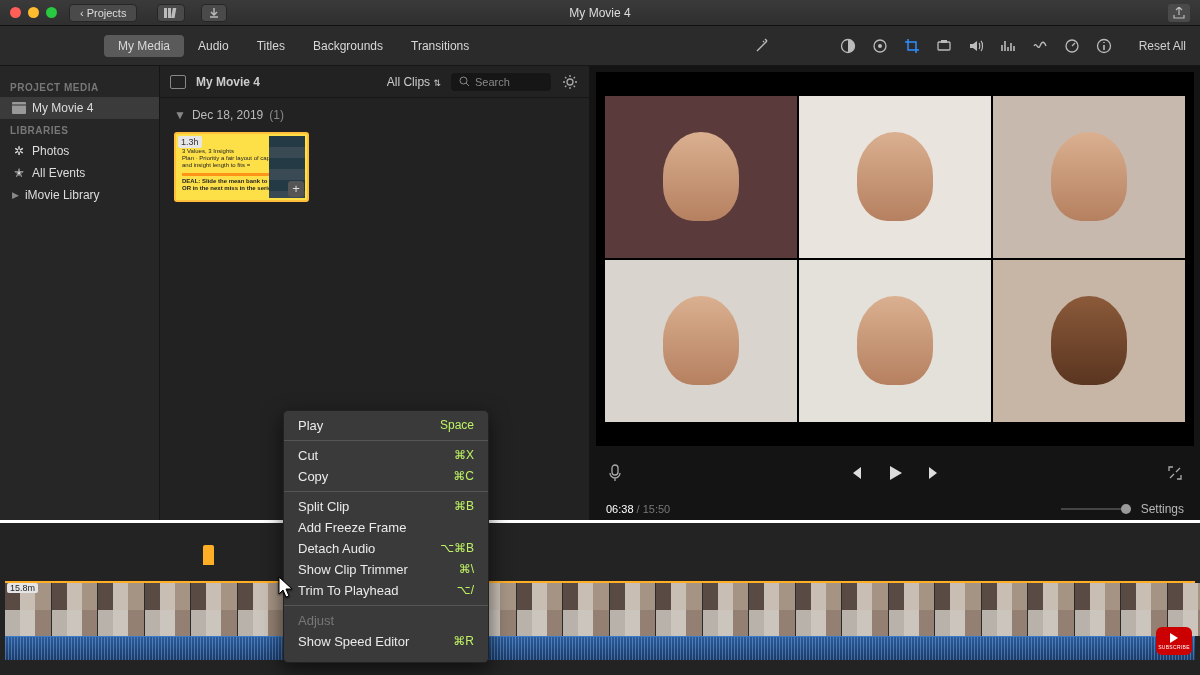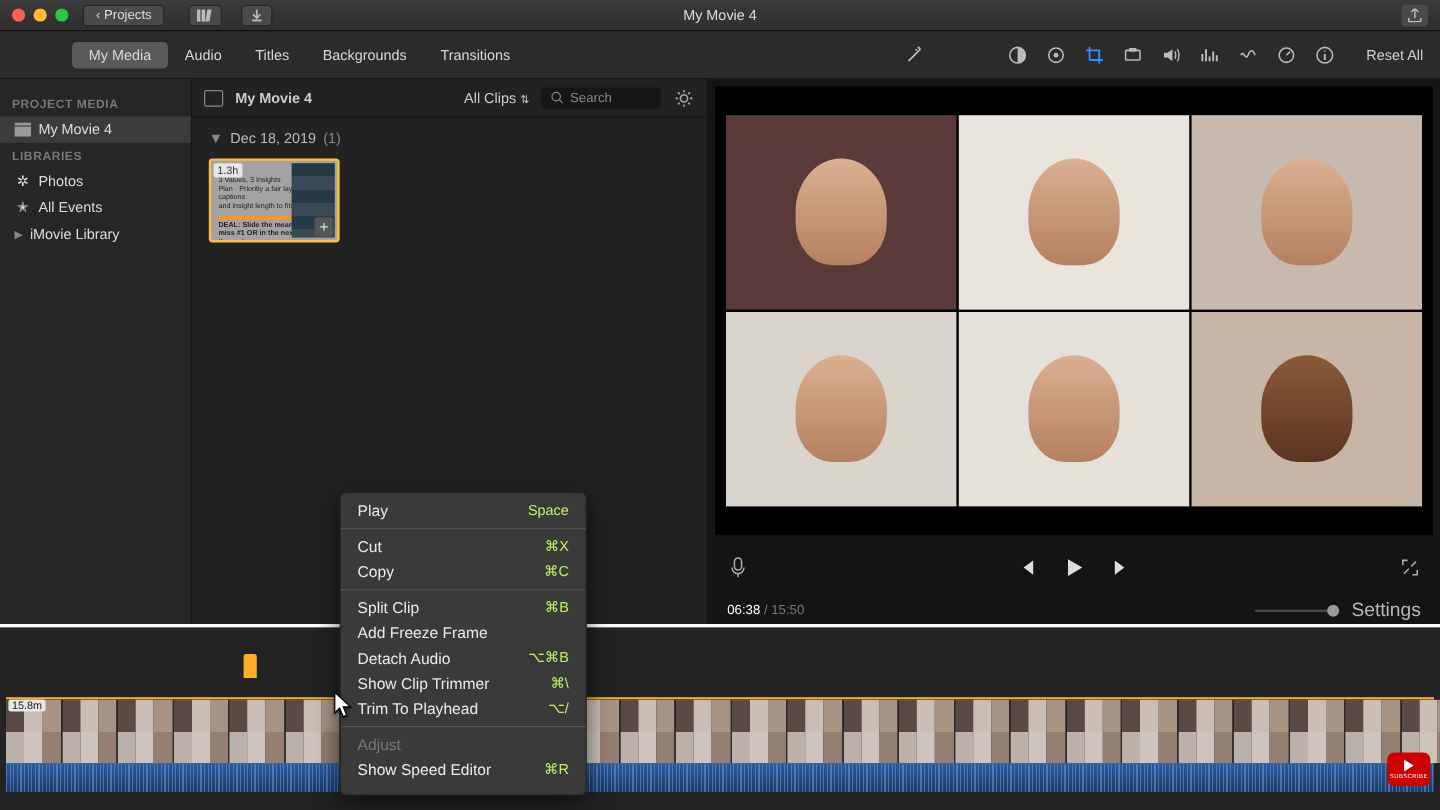--- a/index.html
+++ b/index.html
@@ -10,21 +10,21 @@
 .traffic { display:flex; gap:7px; margin-left:10px; }
 .dot { width:11px; height:11px; border-radius:50%; }
 .red{background:#ff5f57}.yellow{background:#febc2e}.green{background:#28c840}
 .tb-btn { margin-left:12px; padding:2px 10px; background:#4a4a4a; border:1px solid #262626; border-radius:4px; font-size:11px; color:#ddd; display:flex; align-items:center; gap:3px; height:18px; }
 .tb-group{display:flex;gap:4px;margin-left:8px}
 .title { position:absolute; left:0; right:0; text-align:center; font-size:12px; color:#ddd; pointer-events:none; }
 .share { position:absolute; right:10px; width:22px; height:18px; background:#4a4a4a; border-radius:3px; display:flex; align-items:center; justify-content:center; }
 
 
 .tabs-row { height:40px; background:#2b2b2b; display:flex; align-items:center; border-bottom:1px solid #161616; }
-.media-tabs { display:flex; gap:0; margin-left:60px; }
+.media-tabs { display:flex; gap:0; margin-left:104px; }
 .media-tab { padding:4px 14px; font-size:12px; color:#d8d8d8; border-radius:4px; }
 .media-tab.sel { background:#5a5a5a; }
 .tabs-right { margin-left:auto; padding-right:14px; display:flex; align-items:center; gap:14px; }
 .ricon { width:18px; height:18px; color:#bbb; display:flex; align-items:center; justify-content:center; }
 .ricon.active{color:#2f8eff}
 .reset { font-size:12px; color:#d0d0d0; margin-left:12px; }
 
 .main { display:flex; height:calc(100% - 26px - 40px - 155px); }
 
 
@@ -38,42 +38,42 @@
 
 .browser { flex:0 0 430px; background:#222; border-right:1px solid #151515; display:flex; flex-direction:column; }
 .browse-head { height:32px; display:flex; align-items:center; gap:10px; padding:0 10px; border-bottom:1px solid #161616; }
 .layout-ic{width:16px;height:14px;border:1px solid #888;border-radius:2px}
 .proj-name{font-size:12px;font-weight:600}
 .allclips-wrap{margin-left:auto;display:flex;align-items:center;gap:10px}
 .allclips { font-size:12px; color:#ccc; }
 .search { display:flex; align-items:center; gap:5px; background:#161616; border-radius:4px; padding:3px 8px; width:100px; font-size:11px; color:#888; }
 .gear{width:18px;height:18px}
 .date-row{padding:10px 14px 6px;display:flex;align-items:center;gap:6px;font-size:12px;color:#bbb}
-.clip-card{margin:4px 14px;width:109px;height:70px;background:#a3a3a3;border:2px solid #ffbf3a;border-radius:3px;position:relative;overflow:hidden}
+.clip-card{margin:4px 14px;width:135px;height:70px;background:#fde047;border:2px solid #ffbf3a;border-radius:3px;position:relative;overflow:hidden}
 .clip-dur{position:absolute;top:2px;left:2px;background:#e6e6e6;color:#333;font-size:9px;padding:1px 3px;border-radius:2px}
 .clip-inner{position:absolute;right:2px;top:2px;bottom:2px;width:36px;background:repeating-linear-gradient(#243a45 0 11px,#394a55 11px 22px)}
 .clip-body{padding:14px 6px 4px;font-size:6px;line-height:7px;color:#222}
 .clip-bar{height:3px;background:#ff9418;margin:4px 0 2px}
 .plus-btn{position:absolute;right:3px;bottom:3px;width:16px;height:16px;background:#555;border-radius:3px;color:#ddd;font-size:13px;line-height:16px;text-align:center}
 
 
 .viewer { flex:1; background:#141414; display:flex; flex-direction:column; }
 .video-wrap { flex:1; background:#000; display:flex; align-items:center; justify-content:center; margin:6px 6px 2px 6px; }
 .video-grid { width:100%; max-width:580px; aspect-ratio:16/9; display:grid; grid-template-columns:1fr 1fr 1fr; grid-template-rows:1fr 1fr; gap:2px; background:#000; padding:0; }
 .tile { background:#7b6555; position:relative; overflow:hidden; }
 .tile::after{content:"";position:absolute;left:30%;top:22%;width:40%;height:55%;border-radius:50% 50% 40% 40%;background:linear-gradient(#dab090,#b58060)}
 .tile.t1{background:#5a3a3a}.tile.t2{background:#eae4de}.tile.t3{background:#c8b9ae}
 .tile.t4{background:#d9d4ce}.tile.t5{background:#e4e0da}.tile.t6{background:#c7b5a6}
 .tile.t6::after{background:linear-gradient(#8b5a3a,#5a3520)}
 .ctlbar{height:50px;display:flex;align-items:center;padding:0 16px;position:relative}
 .mic-ic{flex:0 0 auto}
 .transport{position:absolute;left:0;right:0;display:flex;justify-content:center;gap:22px;}
 .time-row{height:22px;display:flex;align-items:center;padding:0 16px;font-size:11px}
 .cur{color:#fff}.tot{color:#777}
-.settings{margin-left:auto;color:#b8b8b8;font-size:16px;display:flex;align-items:center;gap:10px}
+.settings{margin-left:auto;color:#b8b8b8;font-size:12px;display:flex;align-items:center;gap:10px}
 .scale-ln{width:70px;height:2px;background:#454545;position:relative}
 .scale-ln::after{content:"";position:absolute;right:0;top:-4px;width:10px;height:10px;border-radius:50%;background:#9a9a9a}
 
 
 .timeline { position:absolute; left:0; right:0; bottom:0; height:155px; background:#232323; border-top:3px solid #ffffff; }
 .tl-inner{position:relative;height:100%}
 .ruler{height:44px;background:#232323;position:relative}
 .playhead-marker{position:absolute;left:203px;top:22px;width:11px;height:20px;background:#ffae25;border-radius:2px 2px 0 0}
 .clip-strip{position:absolute;top:58px;left:5px;right:5px;height:55px;display:flex;border-top:2px solid #ffae25;}
 .strip-frame{flex:0 0 46.5px;position:relative;background:#1a1a1a;border-right:1px solid #2b2b2b;overflow:hidden;display:grid;grid-template-columns:1fr 1fr 1fr;grid-template-rows:1fr 1fr}

